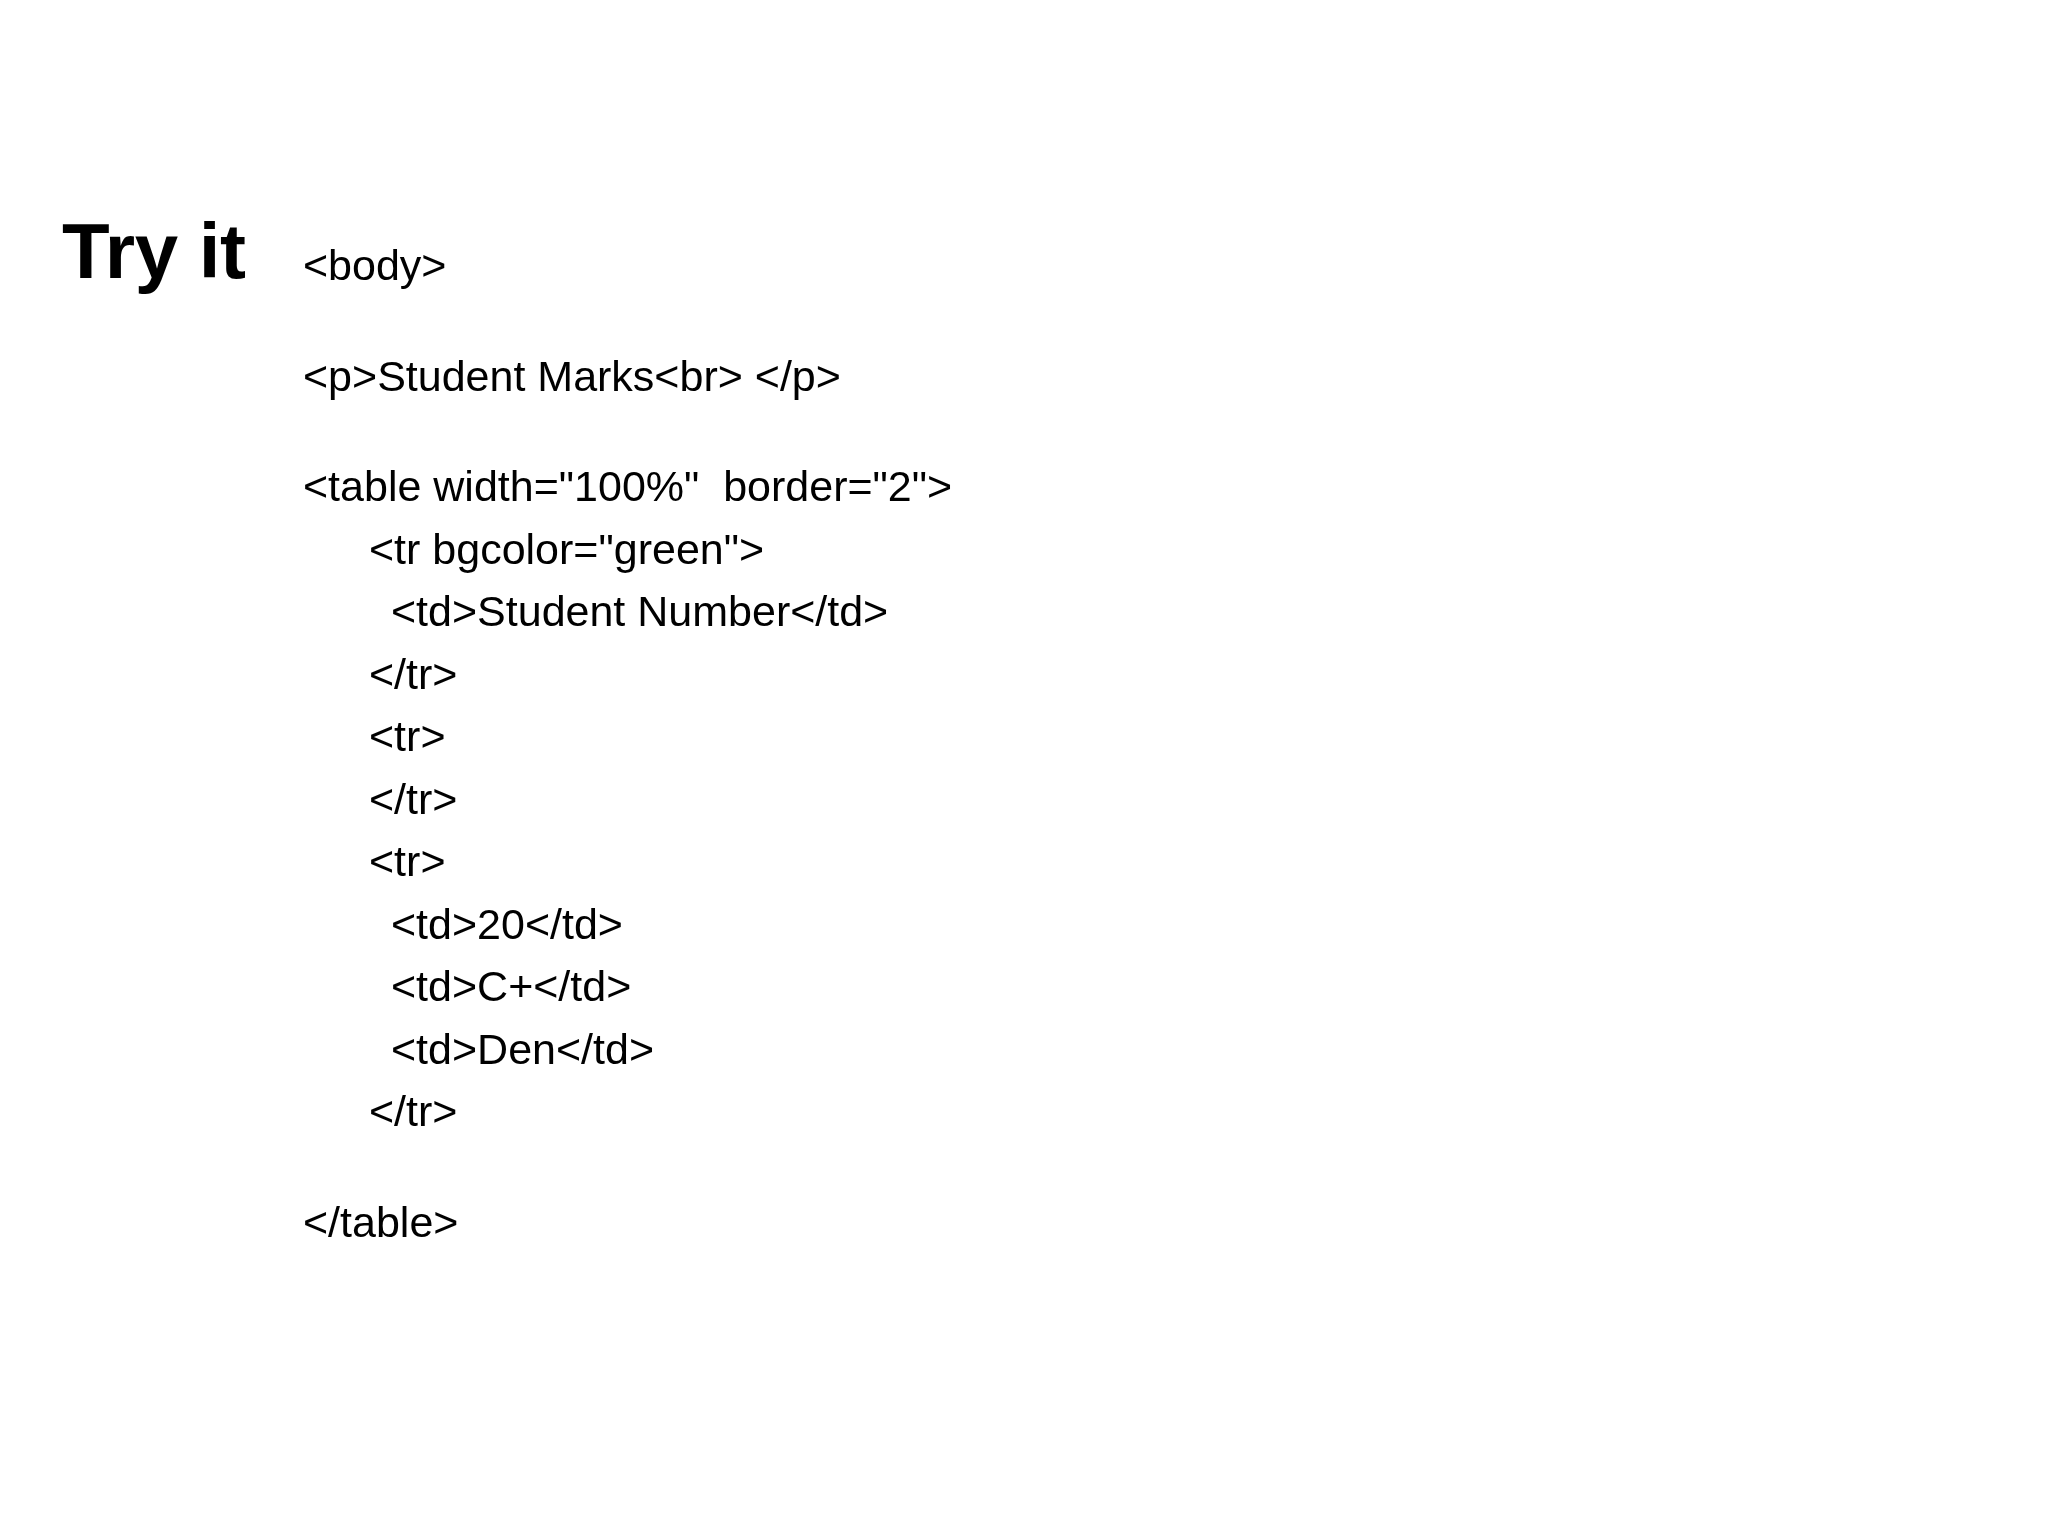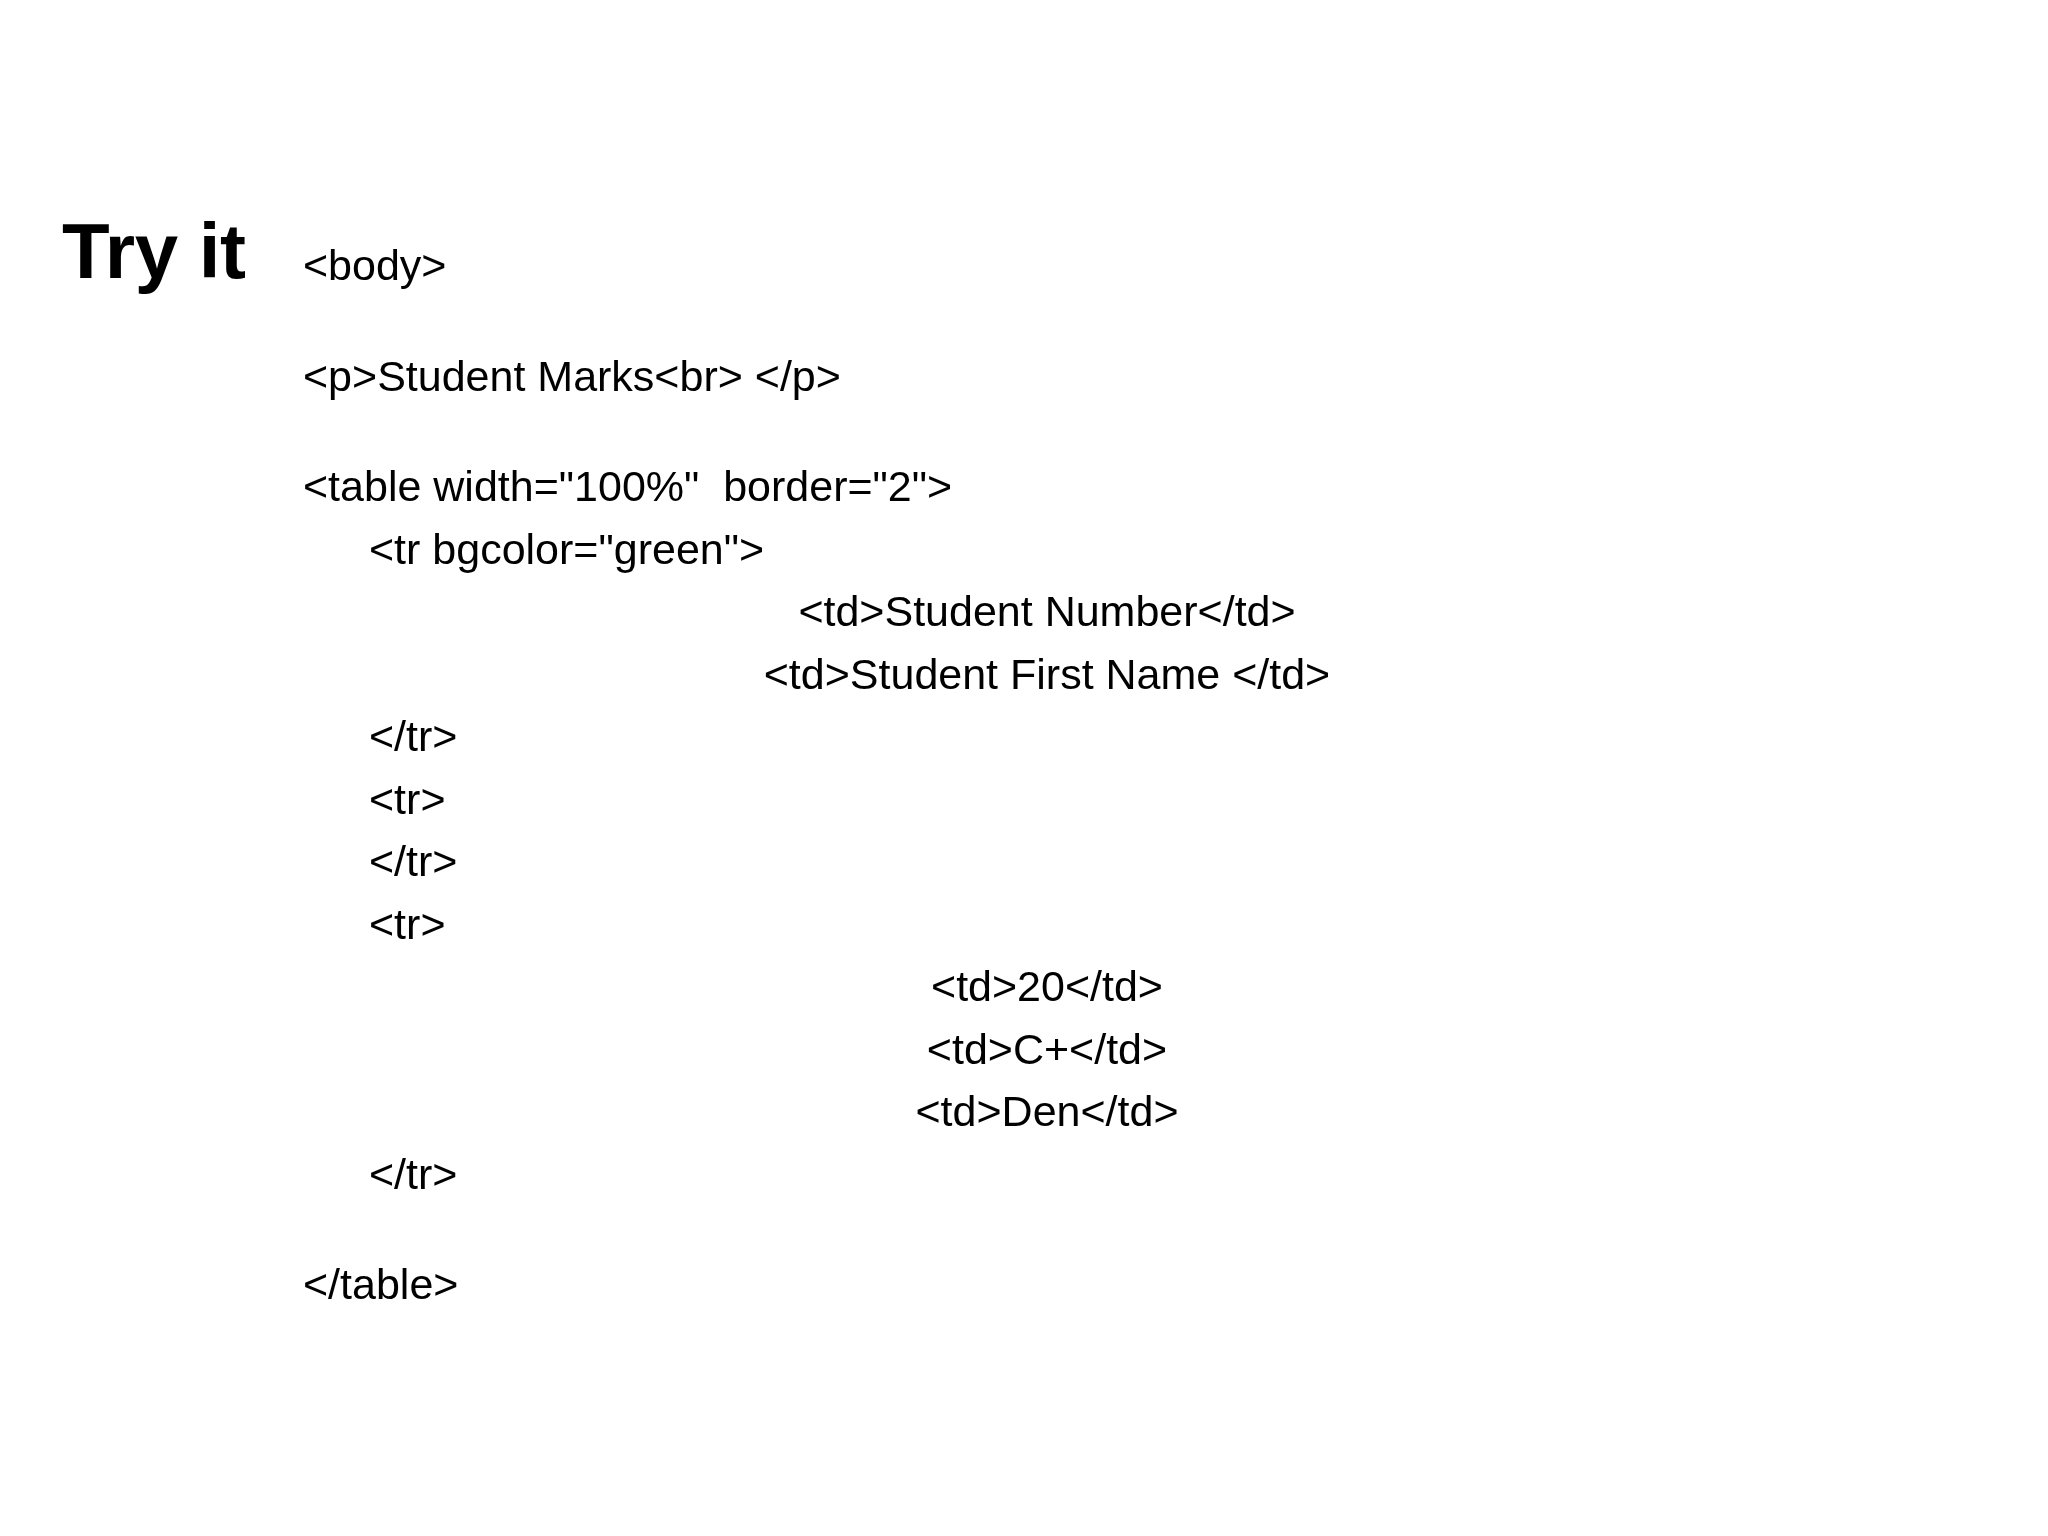--- a/index.html
+++ b/index.html
@@ -40,36 +40,35 @@
   .code-line {
     font-family: "Liberation Sans", sans-serif;
     font-size: 43px;
     line-height: 62.5px;
     color: #000000;
     white-space: pre;
     letter-spacing: 0px;
   }
   .ind-0 { padding-left: 0px; margin-top: 48px; }
   .ind-1 { padding-left: 66px; }
-  .ind-2 { padding-left: 88px; text-align: center; }
+  .ind-2 { padding-left: 88px; }
 </style>
 </head>
 <body>
 
 <div id="slide">
 
   <div id="slide-title">Try it</div>
 
   <div id="code-block">
       <div class="code-line ind-0">&lt;body&gt;</div>
       <div class="code-line ind-0">&lt;p&gt;Student Marks&lt;br&gt; &lt;/p&gt;</div>
       <div class="code-line ind-0">&lt;table width="100%"  border="2"&gt;</div>
       <div class="code-line ind-1">&lt;tr bgcolor="green"&gt;</div>
       <div class="code-line ind-2">&lt;td&gt;Student Number&lt;/td&gt;</div>
-      <div class="code-line ind-2">&lt;td&gt;Student First Name &lt;/td&gt;</div>
       <div class="code-line ind-1">&lt;/tr&gt;</div>
       <div class="code-line ind-1">&lt;tr&gt;</div>
       <div class="code-line ind-1">&lt;/tr&gt;</div>
       <div class="code-line ind-1">&lt;tr&gt;</div>
       <div class="code-line ind-2">&lt;td&gt;20&lt;/td&gt;</div>
       <div class="code-line ind-2">&lt;td&gt;C+&lt;/td&gt;</div>
       <div class="code-line ind-2">&lt;td&gt;Den&lt;/td&gt;</div>
       <div class="code-line ind-1">&lt;/tr&gt;</div>
       <div class="code-line ind-0">&lt;/table&gt;</div>
     </div>

